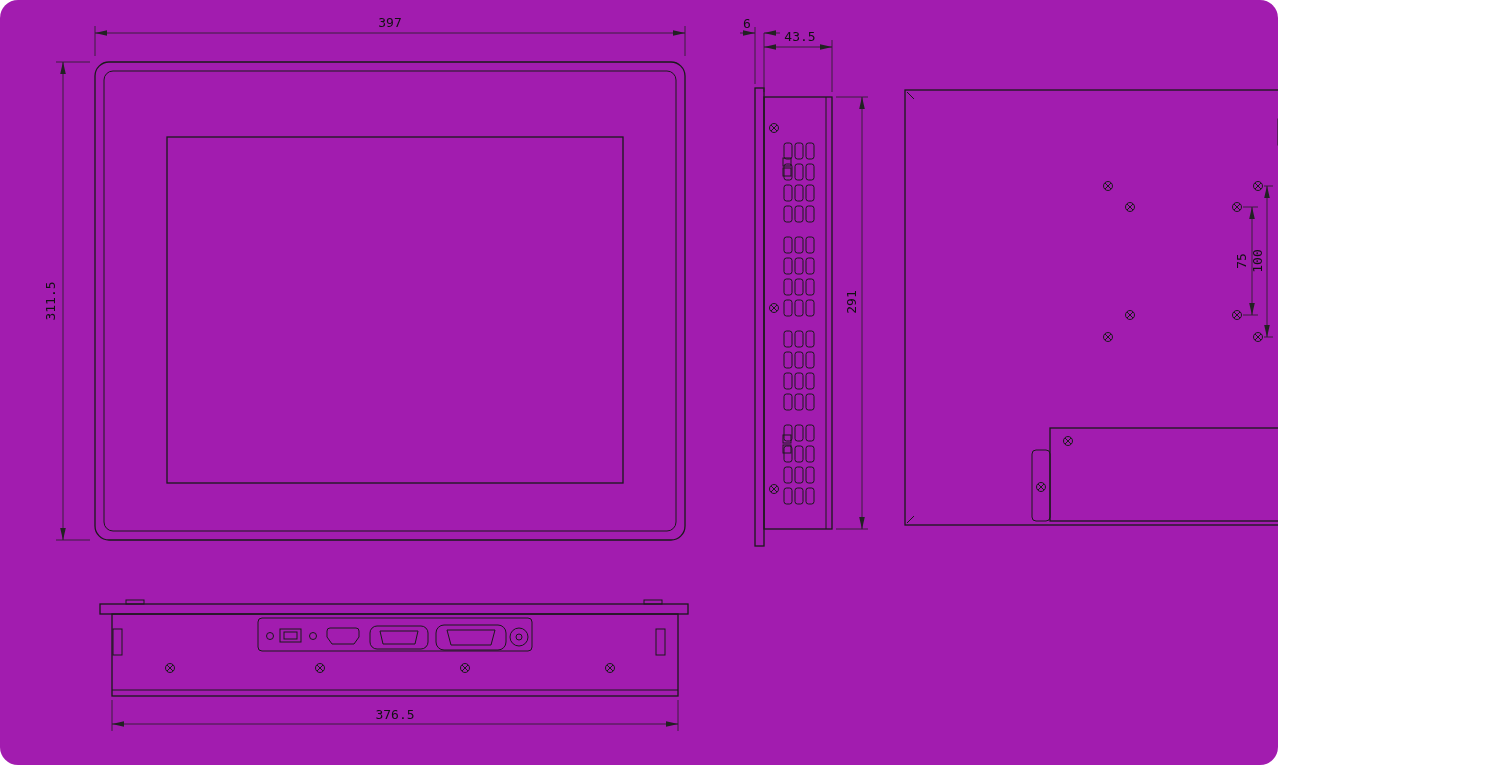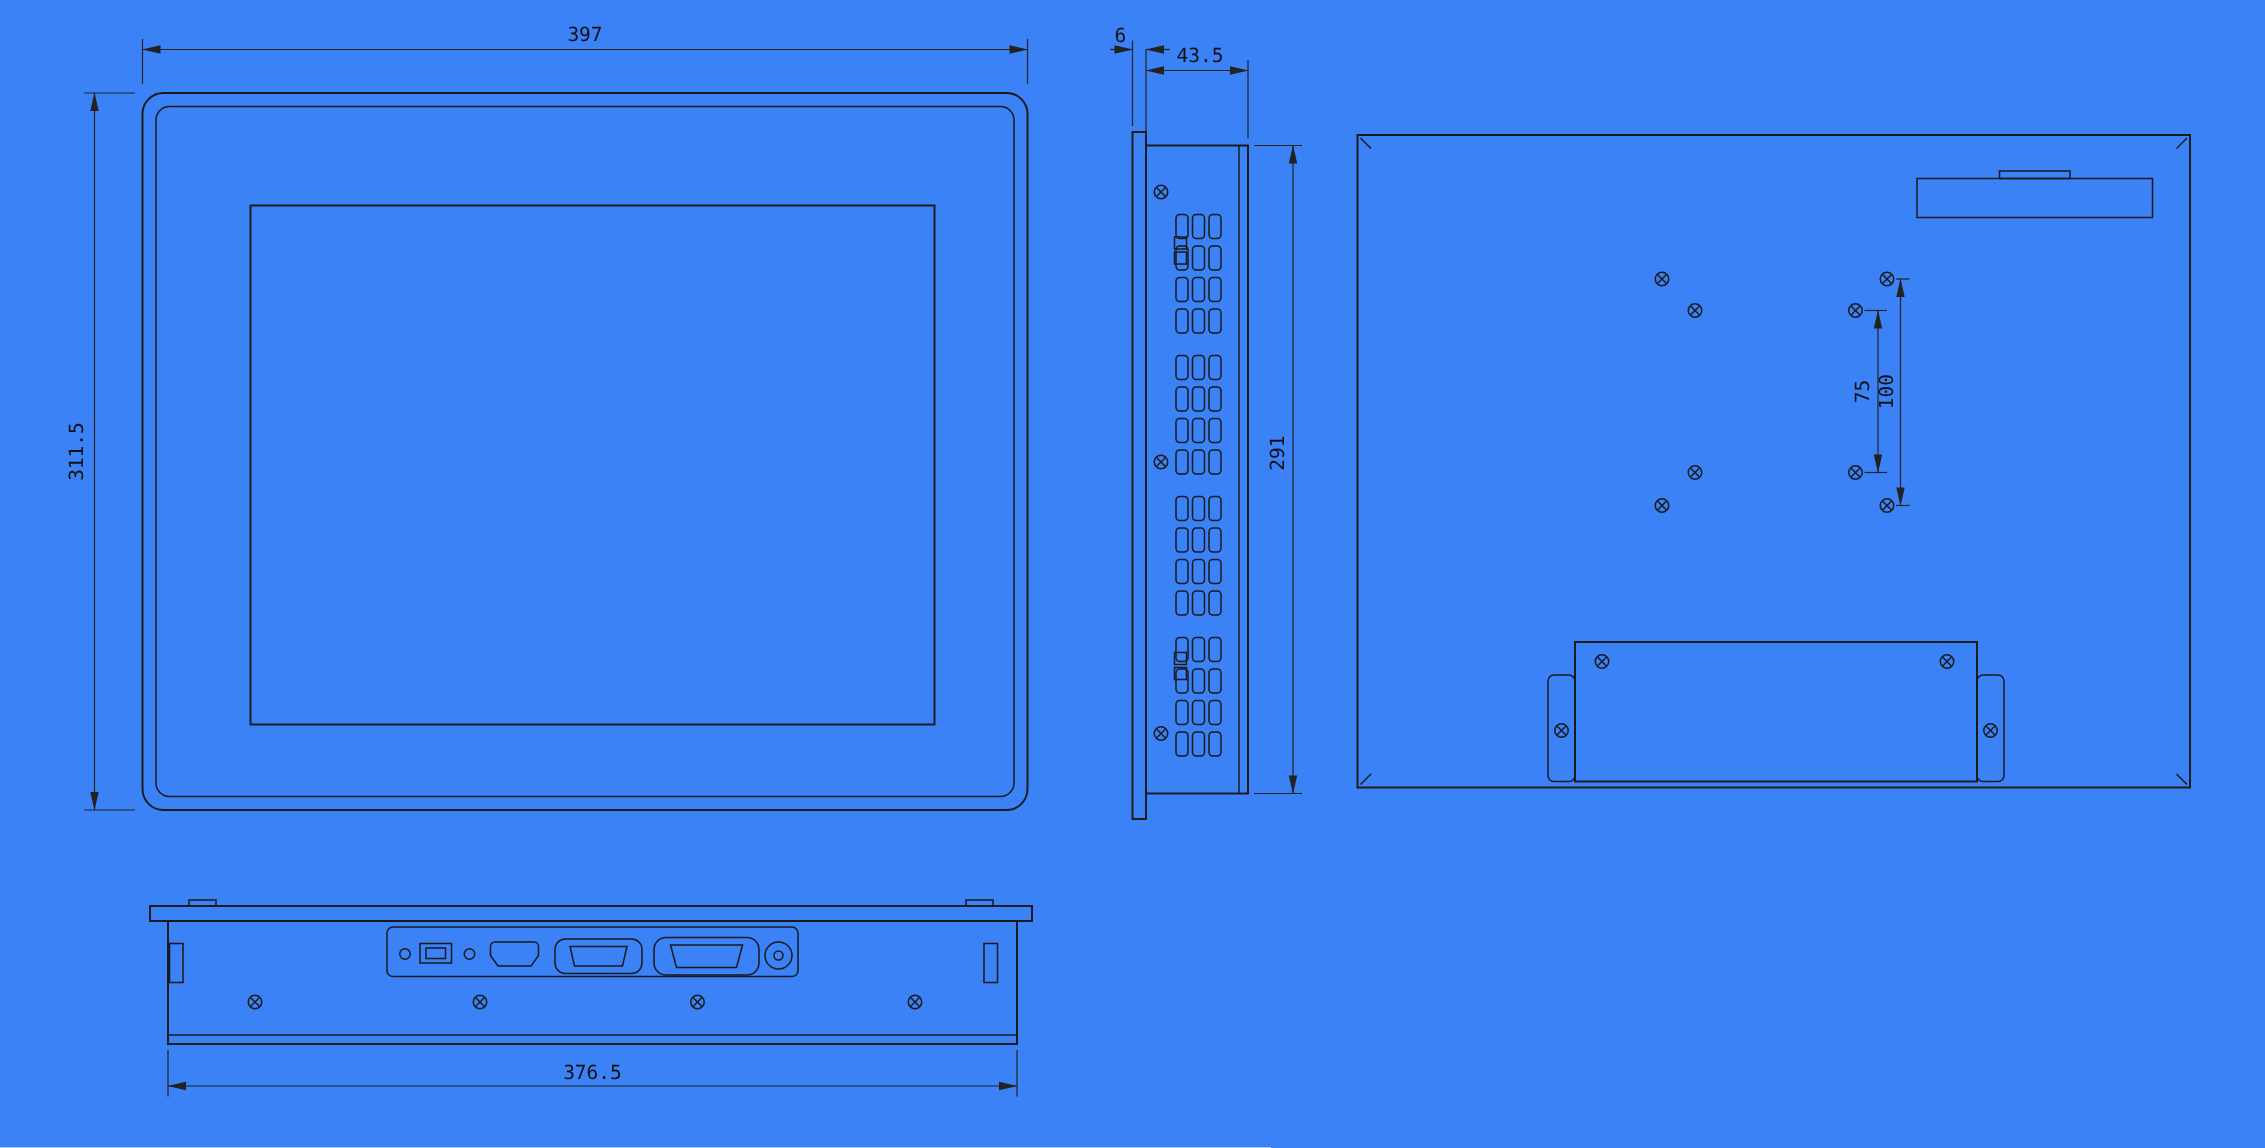--- a/index.html
+++ b/index.html
@@ -1,16 +1,16 @@
 <!DOCTYPE html>
 <html><head>
 <meta charset="utf-8">
 <style>
   html,body{margin:0;padding:0;background:#ffffff;}
-  .stage{width:1510px;height:765px;position:relative;background:#3b82f6;overflow:hidden;}
+  .stage{width:1278px;height:765px;position:relative;background:#a21caf;overflow:hidden;border-radius:18px;}
   svg{display:block;}
   .outline{fill:none;stroke:#1a1a1a;stroke-width:1.3;}
   .thin{fill:none;stroke:#1a1a1a;stroke-width:1;}
   .dimline{fill:none;stroke:#222;stroke-width:0.8;}
   .dim-text{font-family:"DejaVu Sans Mono","Liberation Mono",monospace;font-size:13px;fill:#111;}
 </style>
 </head>
 <body>
 
 <div class="stage">

